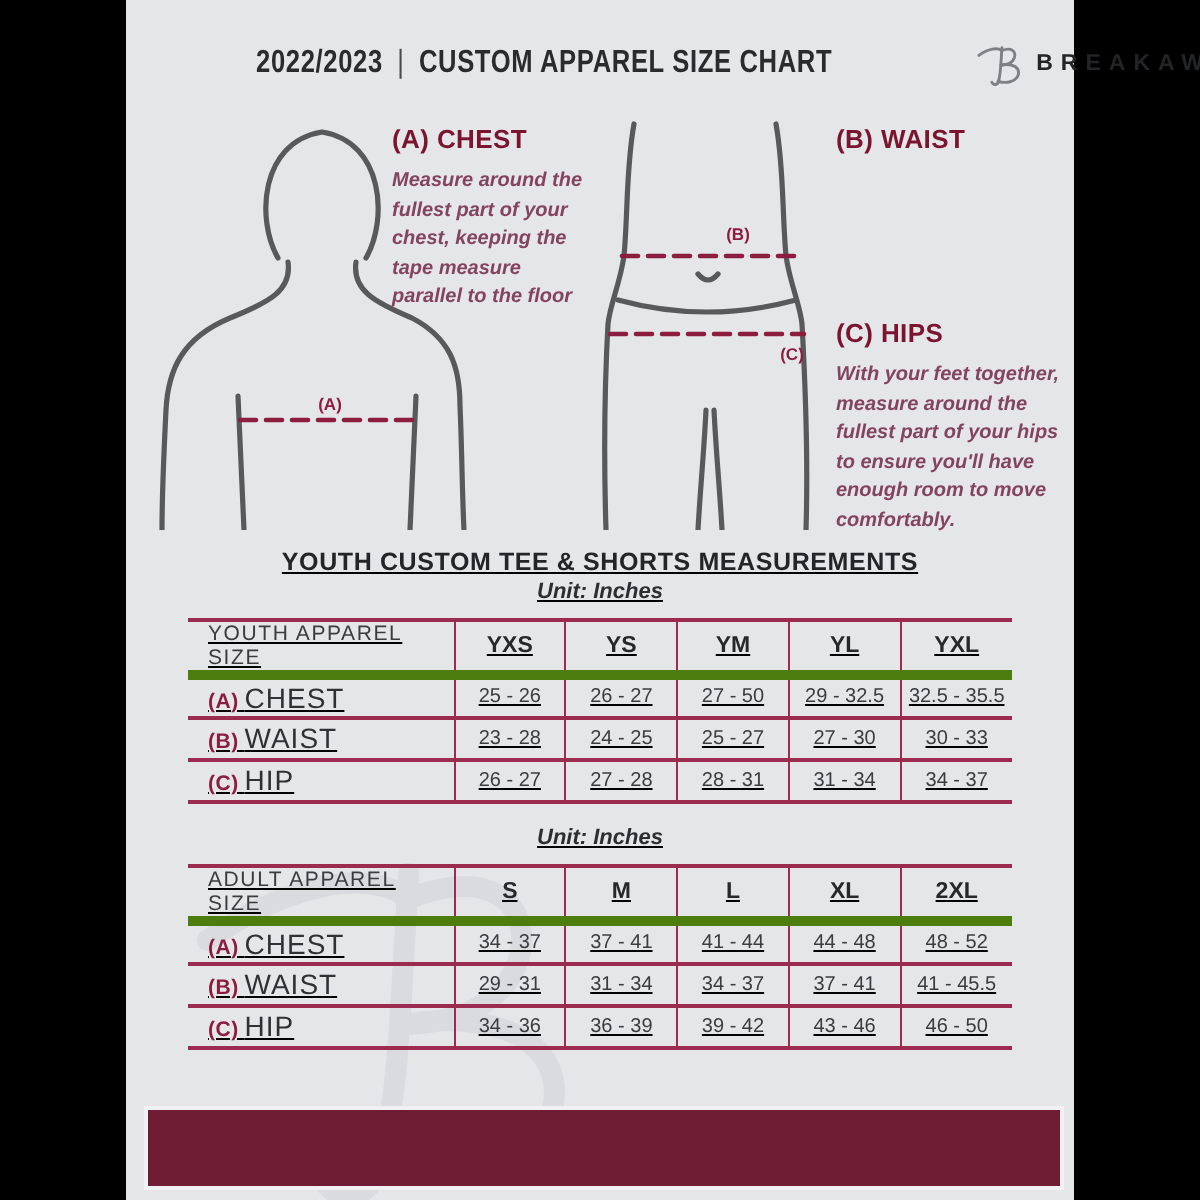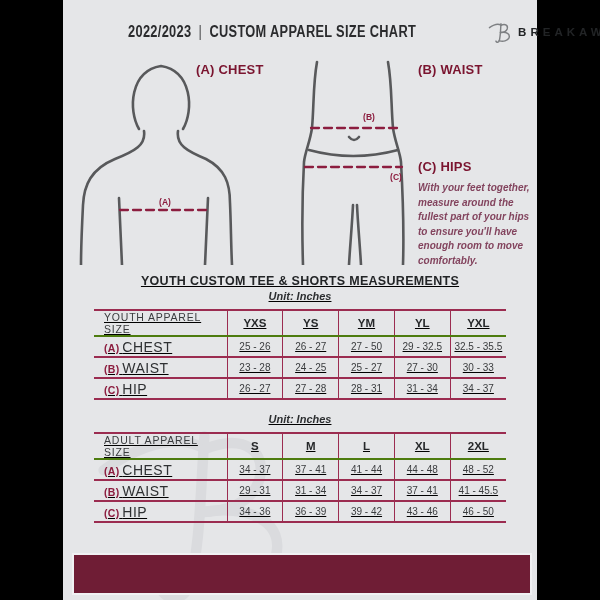--- a/index.html
+++ b/index.html
@@ -38,21 +38,21 @@
   .section{position:absolute;left:0;width:474px;text-align:center;z-index:1;text-decoration:underline;}
   .sec-youth{top:274px;}
   .sec-adult{top:411px;}
   .sec-title{font-size:12.5px;font-weight:bold;color:#232527;letter-spacing:.3px;}
   .sec-unit{font-size:11px;font-style:italic;color:#2c2e30;margin-top:2px;font-weight:bold;}
 
   table{border-collapse:collapse;width:412px;margin:7px auto 0 auto;table-layout:fixed;background:transparent;}
   col.col-label{width:133px;}
   th,td{padding:0;border-left:1.5px solid #9b2c50;text-align:center;}
   th.c1,td.c1{border-left:none;text-align:left;padding-left:10px;}
-  thead tr{border-top:2px solid #9b2c50;border-bottom:2px solid #4d7c0f;height:26px;}
+  thead tr{border-top:2px solid #9b2c50;border-bottom:5px solid #4d7c0f;height:26px;}
   tbody tr{border-bottom:2px solid #9b2c50;height:21px;}
   th{font-size:11.5px;font-weight:bold;color:#26282a;}
   th.c1{font-size:10.5px;font-weight:normal;color:#3a3c3e;letter-spacing:.8px;}
   td{font-size:10px;color:#3a3c3e;}
   td.c1 .pfx{font-weight:bold;color:#8c1d3f;font-size:10.5px;letter-spacing:.3px;}
   td.c1 .lbl{color:#2f3133;font-size:14px;letter-spacing:.5px;}
 
   
   .watermark{position:absolute;left:8px;top:403px;z-index:0;opacity:1;}
   .watermark path{fill:none;stroke:#dadbde;stroke-linecap:round;}
@@ -114,20 +114,21 @@
       <path class="body-stroke" d="M62,147 C63,168 65,188 66,207" stroke-width="1.8"></path>
       <line class="dash" x1="16" y1="70" x2="105" y2="70"></line>
       <line class="dash" x1="10" y1="109" x2="107" y2="109"></line>
       <text class="svg-label" x="74" y="62" text-anchor="middle">(B)</text>
       <text class="svg-label" x="101" y="122" text-anchor="middle">(C)</text>
     </svg>
   </div>
 
   <div class="instr instr-chest">
     <h3>(A) CHEST</h3>
+    <p>Measure around the fullest part of your chest, keeping the tape measure parallel to the floor</p>
   </div>
   <div class="instr instr-waist">
     <h3>(B) WAIST</h3>
   </div>
   <div class="instr instr-hips">
     <h3>(C) HIPS</h3>
     <p>With your feet together, measure around the fullest part of your hips to ensure you'll have enough room to move comfortably.</p>
   </div>
 
   <div class="section sec-youth">

